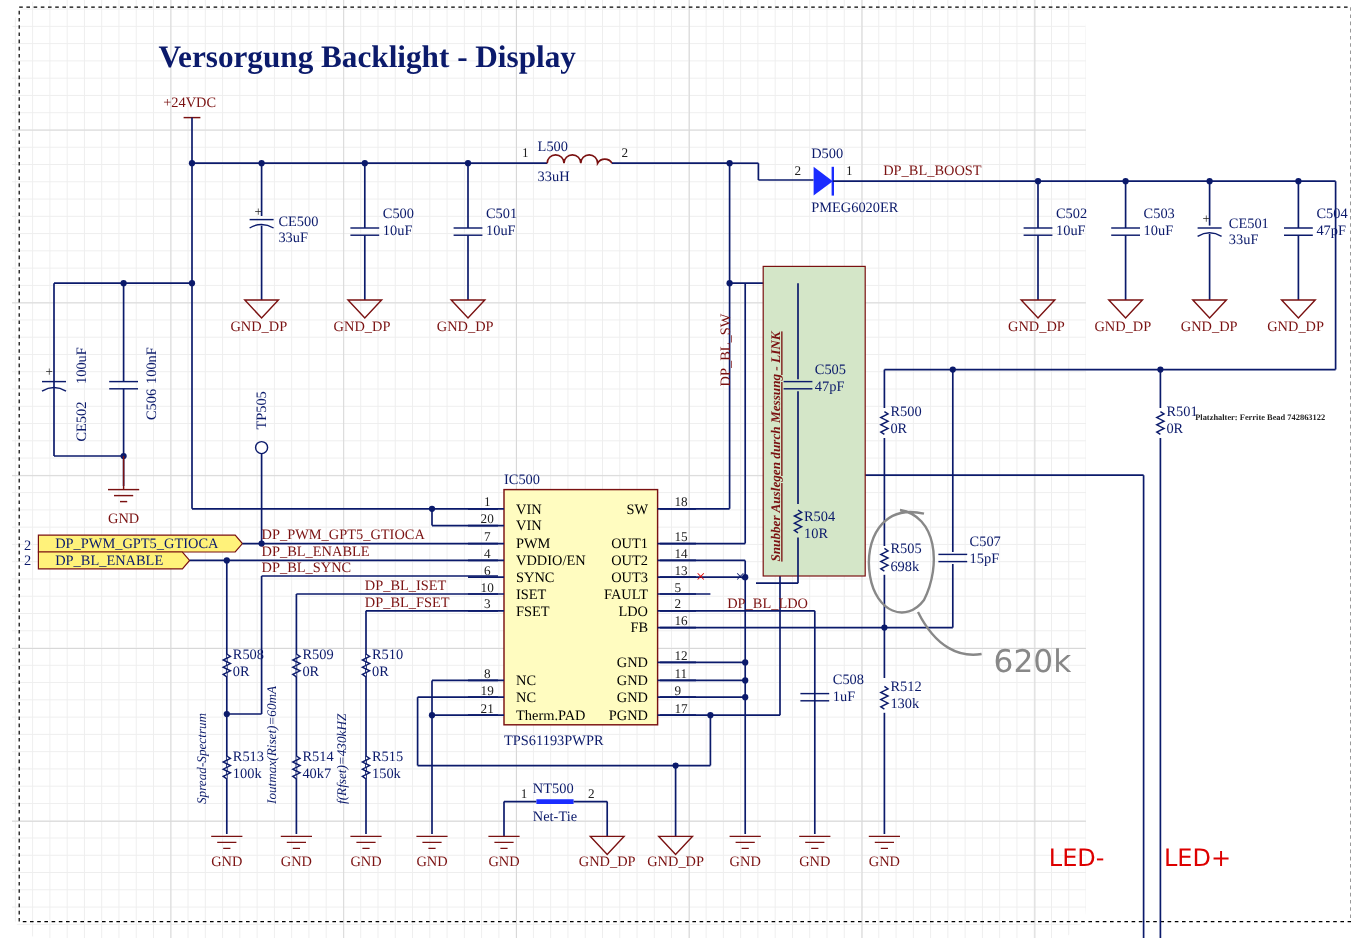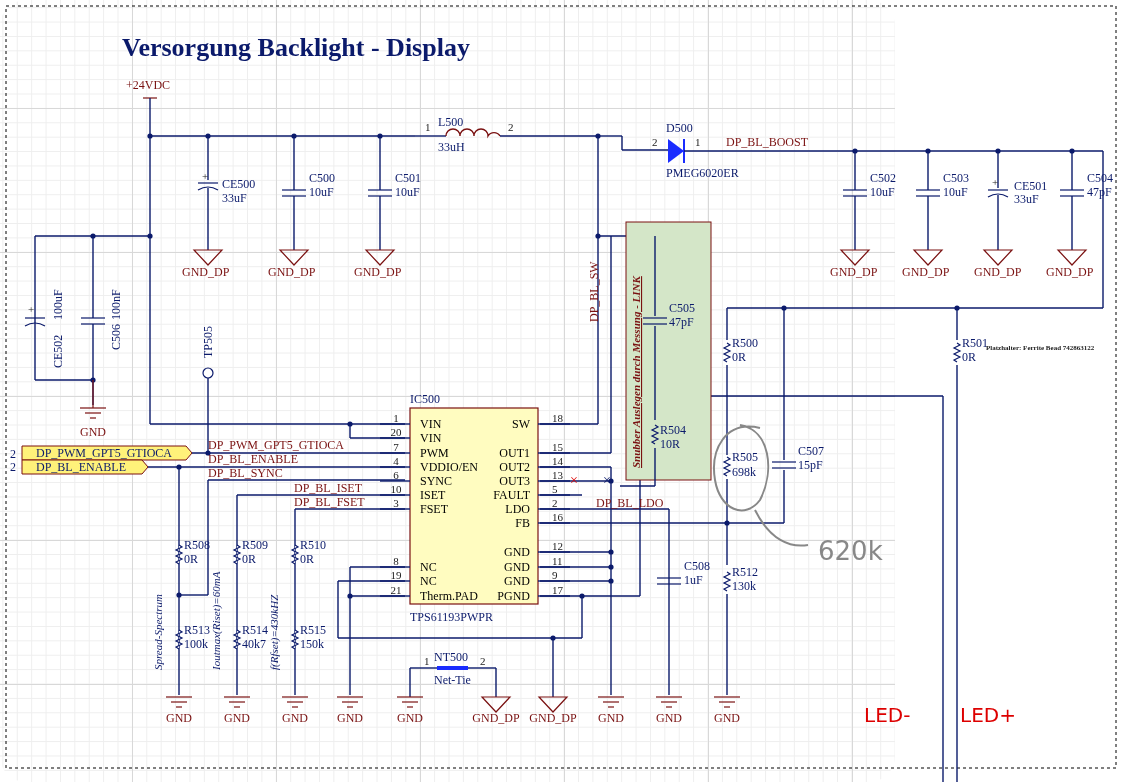--- a/index.html
+++ b/index.html
@@ -1,17 +1,17 @@
 <!DOCTYPE html>
 <html><head>
 <meta charset="utf-8">
 <style>
   html,body{margin:0;padding:0;background:#fff;}
   body{width:1126px;height:782px;overflow:hidden;position:relative;font-family:"Liberation Serif",serif;}
-  #sheet{position:absolute;left:0;top:0;width:895px;height:782px;
+  #sheet{position:absolute;left:10px;top:0;width:895px;height:782px;
     background-color:#fff;
     background-image:
       linear-gradient(#d8d8d8 1px,transparent 1px),
       linear-gradient(90deg,#d8d8d8 1px,transparent 1px),
       linear-gradient(#eeeeee 1px,transparent 1px),
       linear-gradient(90deg,#eeeeee 1px,transparent 1px);
     background-size:144px 144px,144px 144px,14.4px 14.4px,14.4px 14.4px;
     background-position:-12px -36px,-12px -36px,-12px -36px,-12px -36px;border-radius:26px;}
   svg{position:absolute;left:0;top:0;}
   .w{stroke:#0b1a6b;stroke-width:1.4;fill:none;}

